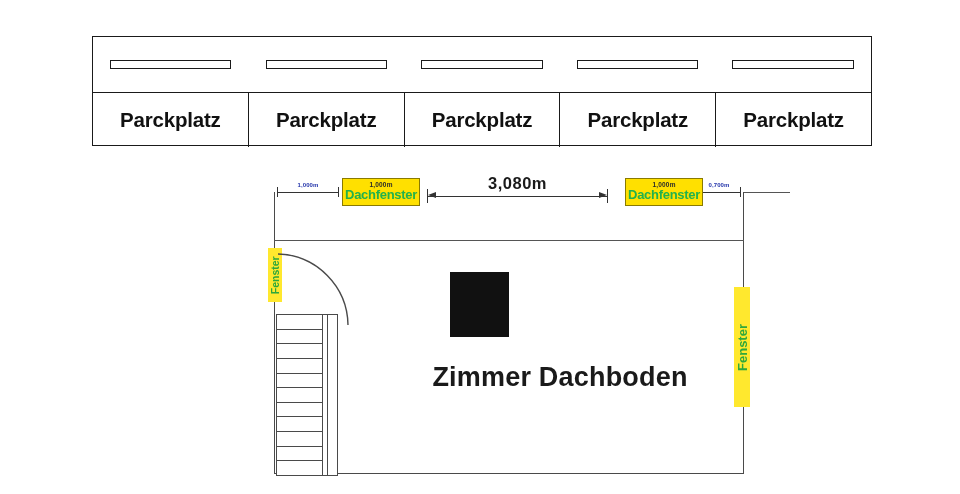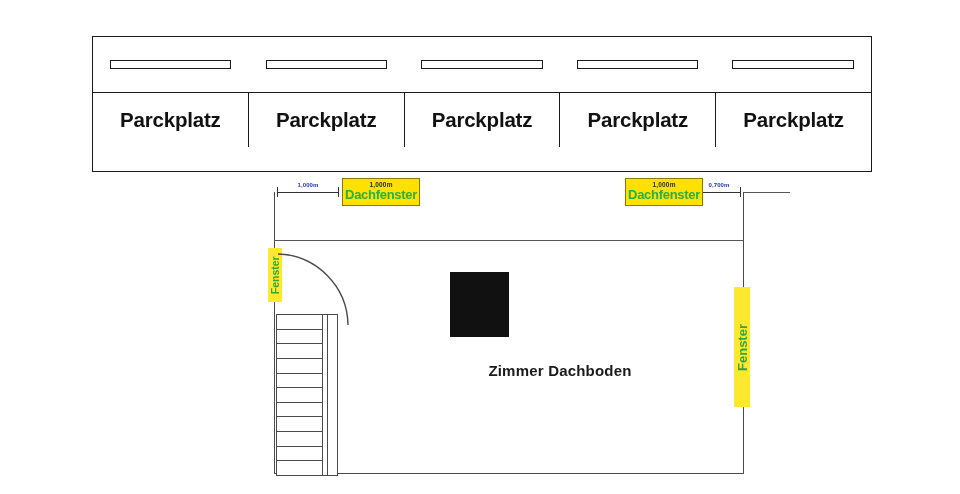--- a/index.html
+++ b/index.html
@@ -22,21 +22,21 @@
     width: 960px;
     height: 494px;
   }
 
   
   #parking-block {
     position: absolute;
     left: 92px;
     top: 36px;
     width: 780px;
-    height: 136px;
+    height: 110px;
     border: 1.6px solid #1a1a1a;
     box-sizing: border-box;
     background: #ffffff;
   }
   #parking-bays {
     position: absolute;
     left: 0; top: 0;
     width: 100%;
     height: 55px;
     display: flex;
@@ -371,21 +371,21 @@
     background: #111111;
   }
 
   
   #room-name {
     position: absolute;
     left: 160px;
     top: 192px;
     width: 280px;
     text-align: center;
-    font-size: 15px;
+    font-size: 27px;
     font-weight: bold;
     letter-spacing: 0.2px;
     color: #1a1a1a;
     white-space: nowrap;
   }
 </style>
 </head>
 <body>
 
 <div id="stage">
@@ -437,20 +437,28 @@
     <div id="room-outline"></div>
     <div id="roof-ridge-line"></div>
 
     <div id="dim-small-left">
       <div class="sm-text">1,000m</div>
       <div class="sm-line"></div>
       <div class="sm-tick sm-tick-l"></div>
       <div class="sm-tick sm-tick-r"></div>
     </div>
 
+    <div id="dim-main">
+      <div class="dim-text">3,080m</div>
+      <div class="dim-line"></div>
+      <div class="tick-l"></div>
+      <div class="tick-r"></div>
+      <div class="arw arw-l"></div>
+      <div class="arw arw-r"></div>
+    </div>
 
     <div id="dim-small-right">
       <div class="sm-text">0,700m</div>
       <div class="sm-line"></div>
       <div class="sm-tick sm-tick-l"></div>
       <div class="sm-tick sm-tick-r"></div>
     </div>
 
     <div id="dachfenster-left" class="dachfenster">
       <div class="dim-num">1,000m</div>

